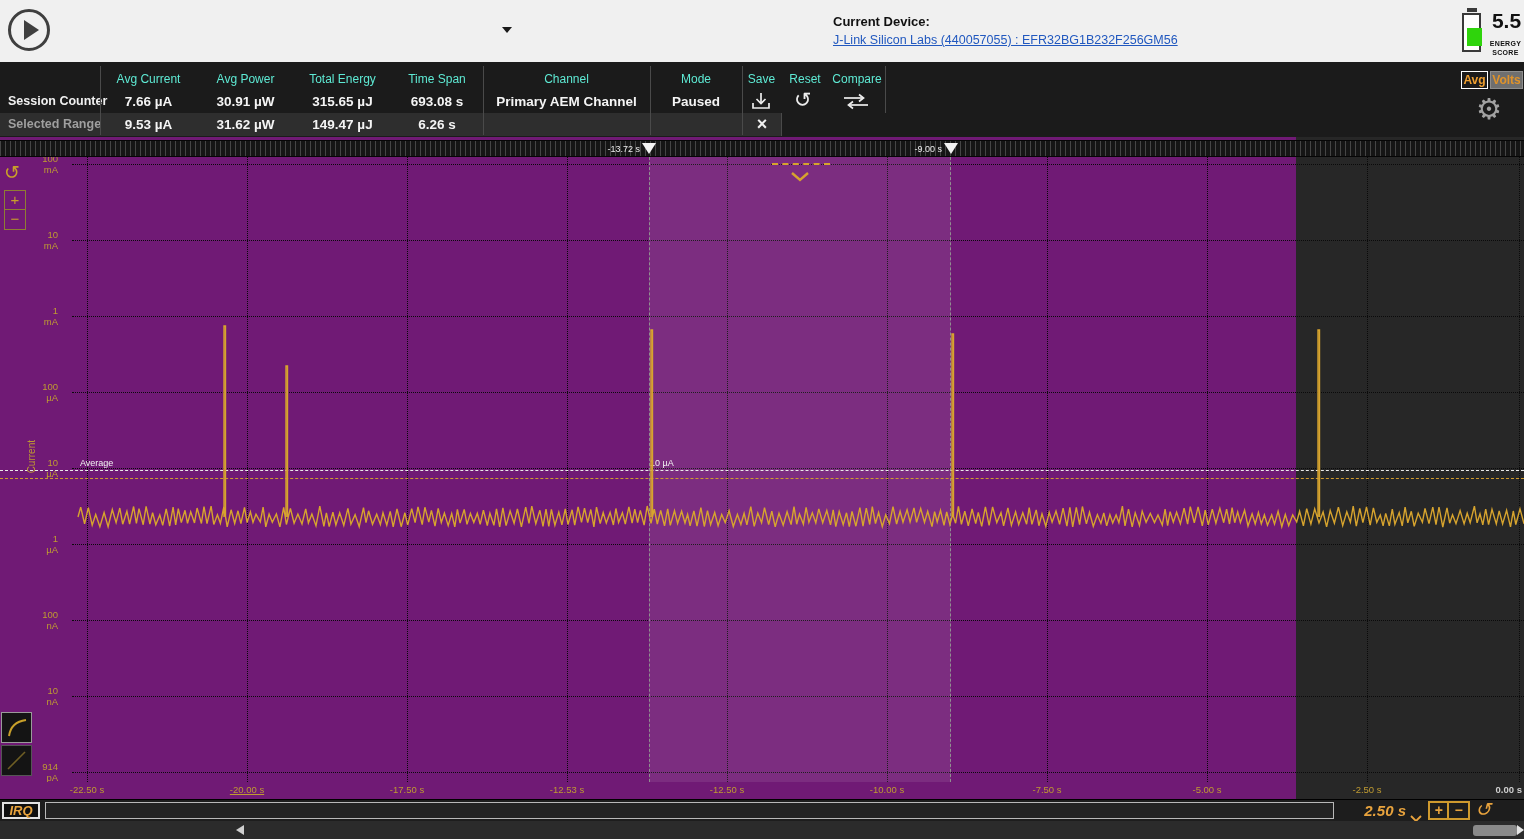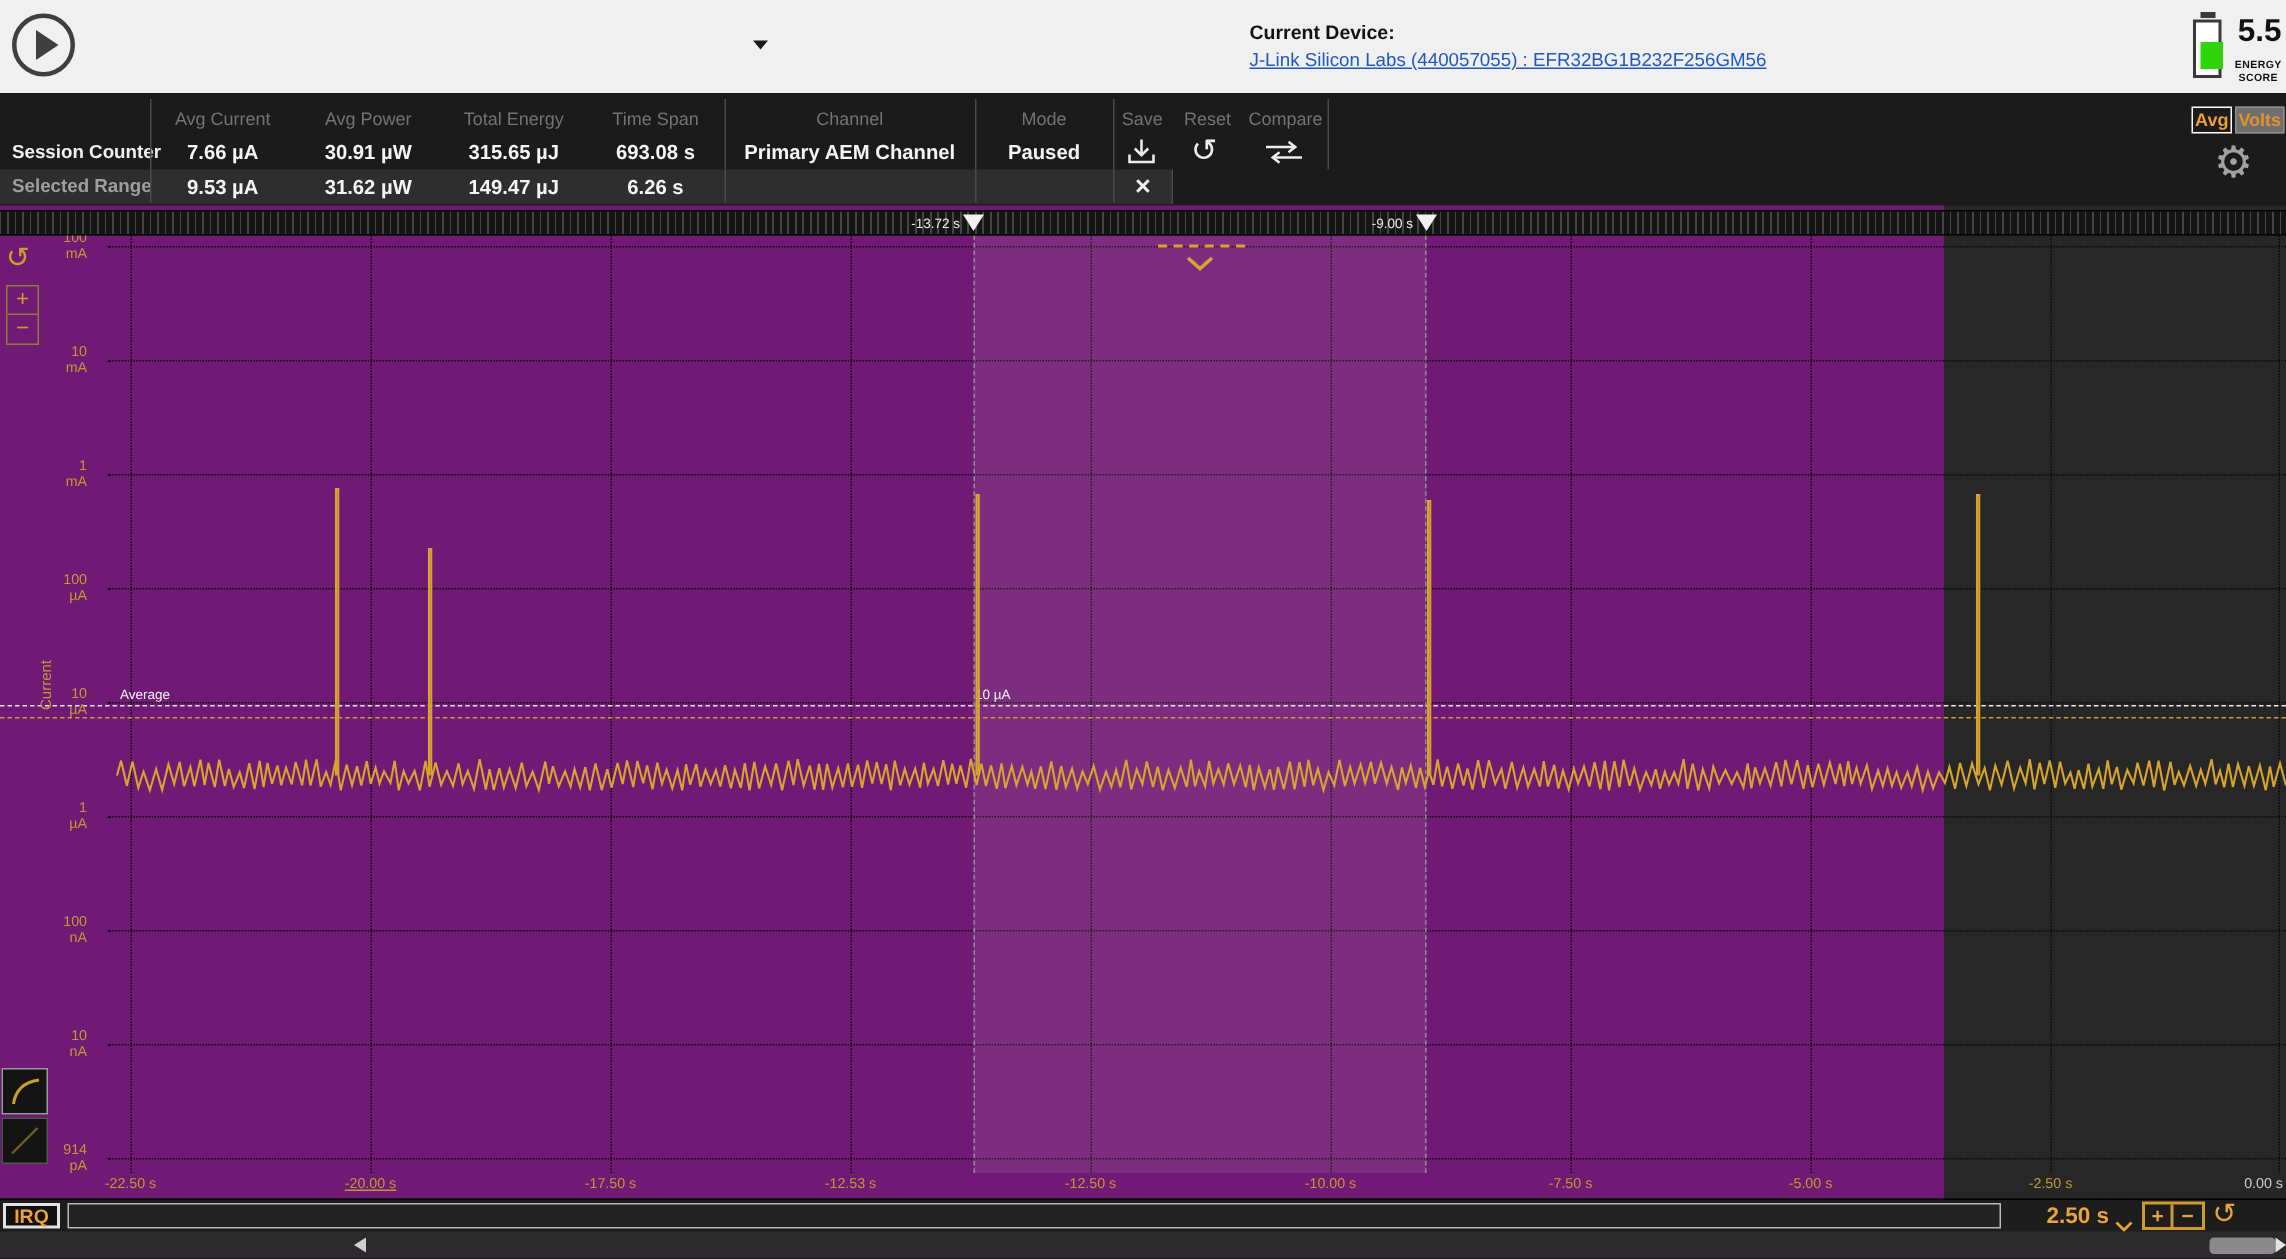--- a/index.html
+++ b/index.html
@@ -20,21 +20,21 @@
   .battery{position:absolute;left:1461px;top:8px;width:23px;height:46px;}
   .battery .cap{position:absolute;left:6px;top:0;width:10px;height:4px;background:#3a3a3a;}
   .battery .body{position:absolute;left:1px;top:5px;width:19px;height:39px;border:2px solid #3a3a3a;background:#fff;box-sizing:border-box;}
   .battery .fill{position:absolute;left:3px;bottom:4px;width:15px;height:18px;background:#2fd40c;}
   .score-val{position:absolute;left:1489px;top:9px;width:35px;text-align:center;font-size:21px;font-weight:bold;color:#111;}
   .score-sub{position:absolute;left:1487px;width:37px;text-align:center;font-size:7px;font-weight:bold;color:#111;letter-spacing:.3px;}
 
   
   .toolbar{position:absolute;left:0;top:62px;width:1524px;height:75px;background:#1b1b1b;}
   .row2strip{position:absolute;left:0;top:51px;width:781px;height:23px;background:#2e2e2e;}
-  .th{position:absolute;top:10px;height:14px;font-size:12px;color:#737373;text-align:center;}
+  .th{position:absolute;top:10px;height:14px;font-size:12px;color:#5eead4;text-align:center;}
   .rowlab{position:absolute;left:8px;font-size:12.5px;font-weight:bold;}
   .val{position:absolute;font-size:13.5px;font-weight:bold;color:#f5f5f5;text-align:center;}
   .r1{top:28px;height:23px;line-height:23px;}
   .r2{top:51px;height:23px;line-height:23px;}
   .vsep{position:absolute;width:1px;background:#4a4a4a;}
   .tool-icon{position:absolute;color:#ededed;}
   .xclose{position:absolute;left:750px;top:51px;width:24px;height:23px;line-height:22px;text-align:center;
           color:#f0f0f0;font-size:18px;font-weight:bold;cursor:pointer;}
   .avg-btn{position:absolute;left:1461px;top:9px;width:27px;height:18px;line-height:17px;text-align:center;
            background:#1b1b1b;border:1px solid #fff;color:#f0a030;font-size:12px;font-weight:bold;box-sizing:border-box;cursor:pointer;}
@@ -70,21 +70,21 @@
   .zoom-cell{width:100%;height:19px;line-height:18px;text-align:center;color:#c8a02a;font-size:15px;cursor:pointer;}
   .zoom-cell.first{border-bottom:1px solid #8f7c33;box-sizing:border-box;}
   .scale-btn{position:absolute;left:1px;width:31px;height:31px;box-sizing:border-box;background:#141414;cursor:pointer;}
   .scale-log{top:555px;border:1px solid #9a9a9a;}
   .scale-lin{top:588px;border:1px solid #555;}
   .xlabels{position:absolute;left:0;top:645px;width:1524px;height:17px;}
   .xlab{position:absolute;top:2px;font-size:9.5px;color:#bf9b32;transform:translateX(-50%);white-space:nowrap;}
   .xlab.muted{transform:none;color:#cfcfcf;}
 
   
-  .footer-irq{position:absolute;left:0;top:799px;width:1524px;height:22px;background:#1d1d1d;border-top:1px solid #000;box-sizing:border-box;}
+  .footer-irq{position:absolute;left:0;top:799px;width:1524px;height:22px;background:#1d1d1d;border-top:1px solid #000;box-sizing:border-box;font-style:italic;}
   .irq-btn{position:absolute;left:2px;top:2px;width:38px;height:17px;line-height:14px;text-align:center;
            border:2px solid #e3e3e3;background:#101010;color:#e8a33d;font-size:13px;font-weight:bold;box-sizing:border-box;cursor:pointer;}
   .irq-track{position:absolute;left:45px;top:2px;width:1289px;height:17px;border:1px solid #b8b8b8;background:#232323;box-sizing:border-box;}
   .span-value{position:absolute;left:1358px;top:2px;width:48px;text-align:right;font-size:15px;font-weight:bold;color:#e8a33d;cursor:pointer;}
   .span-chevron{position:absolute;left:1410px;top:9px;cursor:pointer;}
   .pm-box{position:absolute;left:1428px;top:1px;width:42px;height:19px;border:2px solid #cf9a2e;box-sizing:border-box;display:flex;}
   .pm-cell{width:50%;height:100%;line-height:14px;text-align:center;color:#e8a33d;font-size:14px;font-weight:bold;cursor:pointer;}
   .pm-cell.first{border-right:2px solid #cf9a2e;box-sizing:border-box;}
   .footer-reset{position:absolute;left:1475px;top:-1px;font-size:19px;color:#e8a33d;line-height:22px;cursor:pointer;}
   .footer-scroll{position:absolute;left:0;top:821px;width:1524px;height:18px;background:#2b2b2b;}
@@ -292,21 +292,21 @@
     <div class="xlabels" id="xlabels">
         <span class="xlab" style="left: 87px;">-22.50 s</span>
         <span class="xlab" style="left: 247px; text-decoration: underline;">-20.00 s</span>
         <span class="xlab" style="left: 407px;">-17.50 s</span>
         <span class="xlab" style="left: 567px;">-12.53 s</span>
         <span class="xlab" style="left: 727px;">-12.50 s</span>
         <span class="xlab" style="left: 887px;">-10.00 s</span>
         <span class="xlab" style="left: 1047px;">-7.50 s</span>
         <span class="xlab" style="left: 1207px;">-5.00 s</span>
         <span class="xlab" style="left: 1367px;">-2.50 s</span>
-        <span class="xlab muted" style="right: 2px;">0.00 s</span>
+        <span class="xlab muted" style="right: 2px; font-weight: bold;">0.00 s</span>
       </div>
   </div>
 
   <div class="footer-irq">
     <div class="irq-btn">IRQ</div>
     <div class="irq-track"></div>
     <div class="span-value">2.50 s</div>
     <div class="span-chevron">
       <svg width="12" height="8" viewBox="0 0 12 8">
           <polyline points="1,1 6,6 11,1" fill="none" stroke="#e8a33d" stroke-width="1.8"></polyline>

